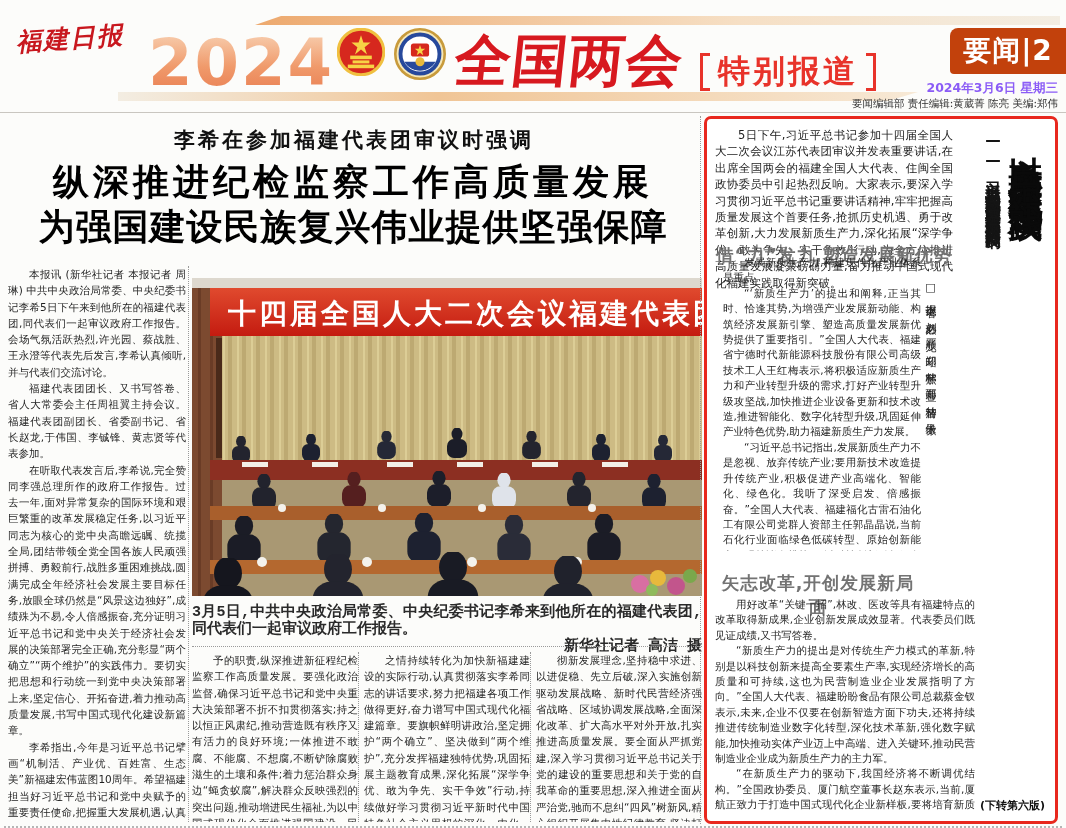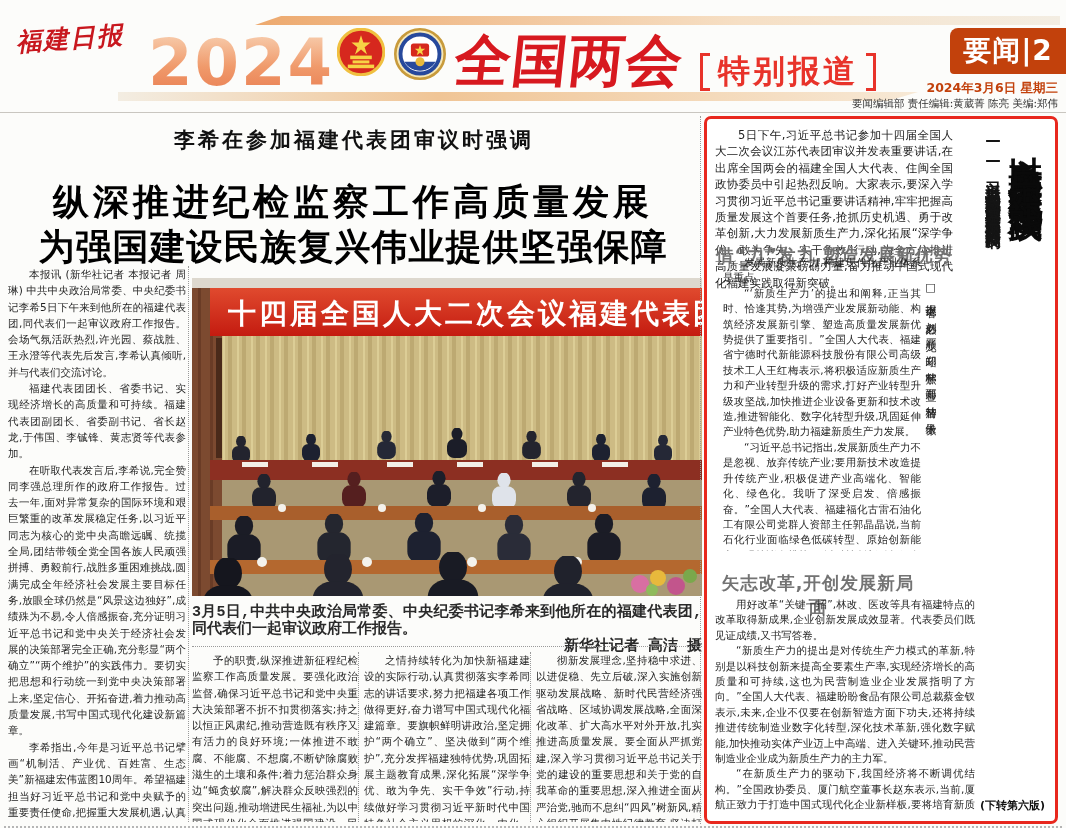--- a/index.html
+++ b/index.html
@@ -21,29 +21,29 @@
   .banner-title { position:absolute; left:455px; top:24px; font-size:56px; font-weight:900; color:#d7191f;
     transform:skewX(-6deg); letter-spacing:1px; font-family:"DejaVu Serif",serif; }
   .banner-tag { position:absolute; left:700px; top:52px; height:40px; display:flex; align-items:center;
     color:#e8332a; font-size:32px; font-weight:bold; letter-spacing:3px; }
   .bracket { width:10px; height:38px; border:3px solid #e8332a; }
   .bracket.l { border-right:none; margin-right:8px; }
   .bracket.r { border-left:none; margin-left:8px; }
   .section-block { position:absolute; left:950px; top:28px; width:116px; height:46px; background:#c2410c;
     border-radius:8px 0 0 4px; display:flex; align-items:center; justify-content:center;
     color:#fff; font-size:28px; font-weight:bold; letter-spacing:1px; }
-  .date-line { position:absolute; right:8px; top:80px; font-size:12.5px; font-weight:bold; color:#c2410c; }
+  .date-line { position:absolute; right:8px; top:80px; font-size:12.5px; font-weight:bold; color:#8b5cf6; }
   .editors-line { position:absolute; right:8px; top:97px; font-size:10.5px; color:#333; font-family:"DejaVu Serif",serif; }
   .head-rule { position:absolute; left:0; top:112px; width:1066px; height:1px; background:#c9c6c0; }
 
   
   .kicker { position:absolute; left:8px; top:126px; width:692px; text-align:center;
     font-size:21px; font-weight:bold; letter-spacing:3px; color:#111; }
   .main-title { position:absolute; left:0; width:706px; text-align:center; font-weight:900;
-    font-size:36px; color:#000; letter-spacing:1px;margin-top:20px; }
+    font-size:36px; color:#000; letter-spacing:1px; }
   .main-title.t1 { top:158px; letter-spacing:4px; }
   .main-title.t2 { top:203px; }
 
   .news-col { position:absolute; font-size:10.5px; line-height:16.3px; text-align:justify; overflow:hidden; color:#1f1f1f; }
   .news-col p { text-indent:2em; }
   .col1 { left:8px; top:266px; width:178px; height:556px; }
   .colb { top:652px; width:166px; height:170px; }
   .colb2 { left:192px; } .colb3 { left:364px; } .colb4 { left:536px; }
 
   .vdot { position:absolute; width:0; border-left:1px dotted #9a9a9a; }
@@ -120,21 +120,21 @@
   <div class="date-line">2024年3月6日 星期三</div>
   <div class="editors-line">要闻编辑部  责任编辑:黄葳菁 陈亮  美编:郑伟</div>
   <div class="head-rule"></div>
 
   <div class="kicker">李希在参加福建代表团审议时强调</div>
   <div class="main-title t1">纵深推进纪检监察工作高质量发展</div>
   <div class="main-title t2">为强国建设民族复兴伟业提供坚强保障</div>
 
   <div class="news-col col1">
     <p>本报讯 (新华社记者 本报记者 周琳) 中共中央政治局常委、中央纪委书记李希5日下午来到他所在的福建代表团,同代表们一起审议政府工作报告。会场气氛活跃热烈,许光园、蔡战胜、王永澄等代表先后发言,李希认真倾听,并与代表们交流讨论。</p>
-    <p>福建代表团团长、省委书记、实现经济增长的高质量和可持续。福建代表团副团长、省委副书记、省长赵龙,于伟国、李铖锋、黄志贤等代表参加。</p>
+    <p>福建代表团团长、又书写答卷、省人大常委会主任周祖翼主持会议。福建代表团副团长、省委副书记、省长赵龙,于伟国、李铖锋、黄志贤等代表参加。</p>
     <p>在听取代表发言后,李希说,完全赞同李强总理所作的政府工作报告。过去一年,面对异常复杂的国际环境和艰巨繁重的改革发展稳定任务,以习近平同志为核心的党中央高瞻远瞩、统揽全局,团结带领全党全国各族人民顽强拼搏、勇毅前行,战胜多重困难挑战,圆满完成全年经济社会发展主要目标任务,放眼全球仍然是“风景这边独好”,成绩殊为不易,令人倍感振奋,充分证明习近平总书记和党中央关于经济社会发展的决策部署完全正确,充分彰显“两个确立”“两个维护”的实践伟力。要切实把思想和行动统一到党中央决策部署上来,坚定信心、开拓奋进,着力推动高质量发展,书写中国式现代化建设新篇章。</p>
     <p>李希指出,今年是习近平总书记擘画“机制活、产业优、百姓富、生态美”新福建宏伟蓝图10周年。希望福建担当好习近平总书记和党中央赋予的重要责任使命,把握重大发展机遇,认真落实“四个更大”重要要求,更加主动融入党和国家发展大局,奋力谱写全面建设社会主义现代化国家福建篇章。坚持探索海峡两岸融合发展新路,建设好两岸融合发展示范区,着力创造高品质生活,擦亮高质量发展绿色底色,运用好福建红色资源,秉承“敢为人先、爱拼会赢”的精神,感恩奋进,砥砺前行,推动福建发展再创佳绩。</p>
 
   </div>
 
   <div class="photo">
     <svg width="510" height="318" viewBox="0 0 510 318">
       <defs>
         <linearGradient id="bgrad" x1="0" y1="0" x2="0" y2="1">
           <stop offset="0" stop-color="#e04a2e"></stop>

